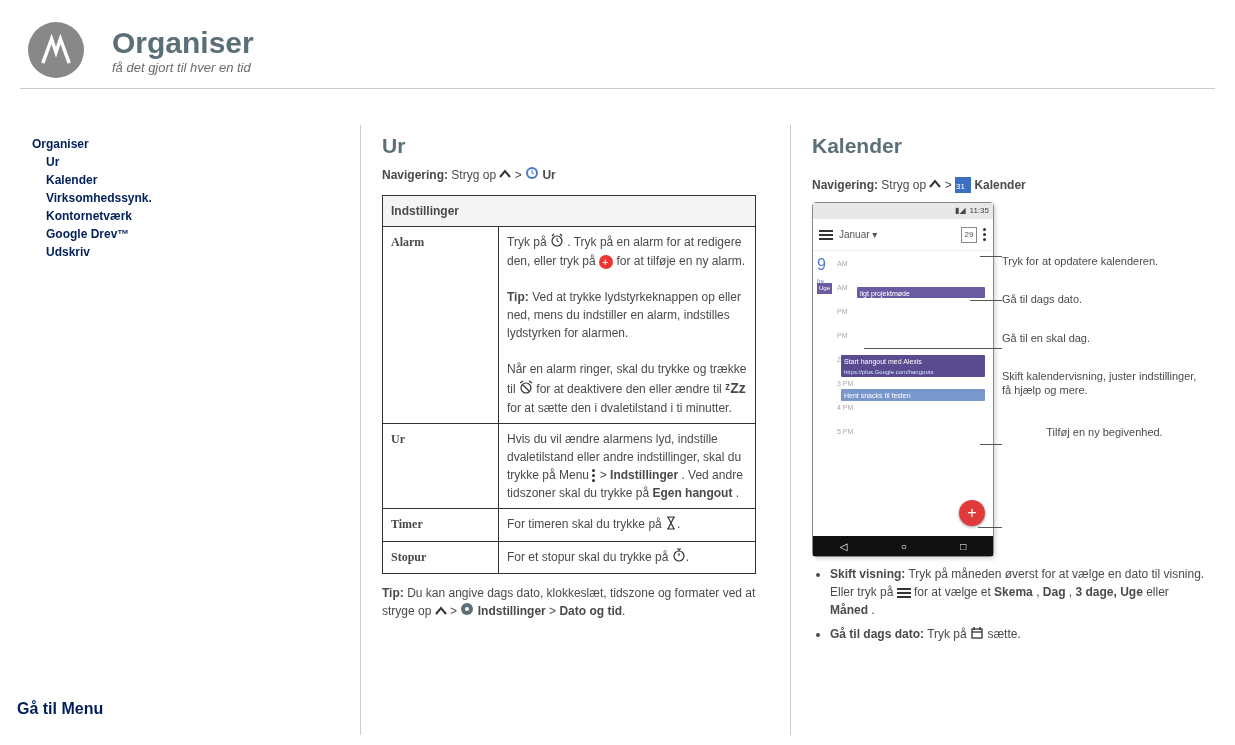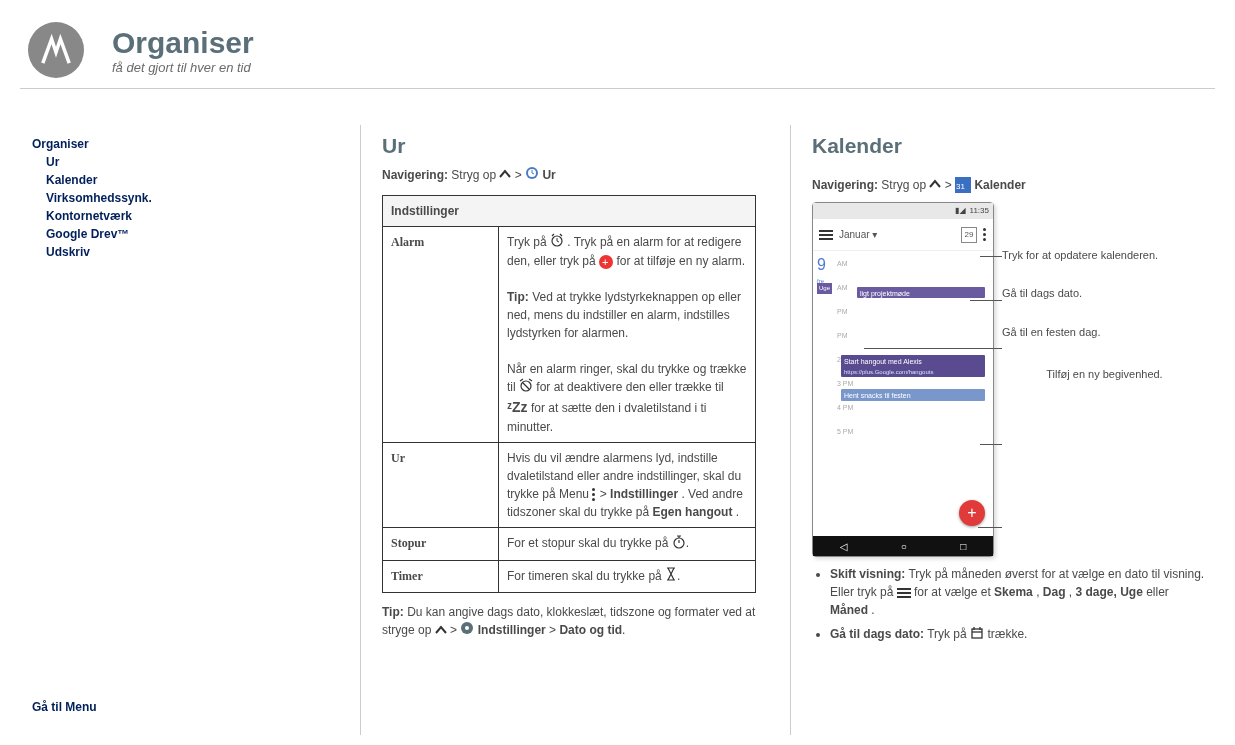--- a/index.html
+++ b/index.html
@@ -39,22 +39,22 @@
   .sidebar {
     position: absolute;
     top: 135px; left: 32px; width: 200px;
     font-size: 12px; font-weight: bold; color: #001f5b;
     line-height: 1.5;
   }
   .sidebar .top-level { }
   .sidebar .sub { margin-left: 14px; }
   .sidebar a { color: #001f5b; text-decoration: none; cursor: pointer; }
   .go-menu {
-    position: absolute; left: 32px; top: 700px;
-    color: #001f5b; font-weight: bold; font-size: 12px;
+    position: absolute; left: 17px; top: 700px;
+    color: #001f5b; font-weight: bold; font-size: 16px;
     cursor: pointer;
   }
   
   .vsep1 { position: absolute; left: 360px; top: 125px; height: 610px;
            border-left: 1px solid #ccc; }
   .vsep2 { position: absolute; left: 790px; top: 125px; height: 610px;
            border-left: 1px solid #ccc; }
   
   .col1 {
     position: absolute; left: 382px; top: 130px; width: 385px;
@@ -165,21 +165,21 @@
     position:absolute; bottom:0; left:0; right:0; height:20px;
     background:#111; display:flex; justify-content:space-around; align-items:center;
   }
   .phone .navbar span{color:#fff;font-size:10px;}
   .phone .weeklabel{
     position:absolute; left:4px; top:80px; background:#6a5aa0; color:#fff;
     font-size:6px; padding:1px 2px;
   }
 
   
-  .callouts { position:absolute; left:1002px; top:244px; width:205px; font-size:11px;}
+  .callouts { position:absolute; left:1002px; top:250px; width:205px; font-size:11px;}
   .callouts div{ margin-bottom:24px; line-height:1.3;}
   .callouts .c1{margin-top:4px;}
   .callouts .c5{margin-top:28px;text-align:center;}
   .lead-line { position:absolute; background:#555; height:1px;}
 </style>
 </head>
 <body>
 
 <div class="page">
 
@@ -248,54 +248,54 @@
           <br><br>
           <span class="bold">Tip:</span>
           <span> Ved at trykke lydstyrkeknappen op eller ned, mens du indstiller en alarm, indstilles lydstyrken for alarmen.</span>
           <br><br>
           <span>Når en alarm ringer, skal du trykke og trække til </span>
           <span class="ic ic-dismiss"><svg viewBox="0 0 14 14">
                   <circle cx="7" cy="8" r="5" fill="none" stroke="#333" stroke-width="1.2"></circle>
                   <path d="M1 3 L4 1 M13 3 L10 1" stroke="#333" stroke-width="1.2"></path>
                   <path d="M4 5 L10 11" stroke="#333" stroke-width="1.2"></path>
                 </svg></span>
-          <span> for at deaktivere den eller trække til </span>
+          <span> for at deaktivere den eller ændre til </span>
           <span class="ic-zzz">ᶻZᴢ</span>
           <span> for at sætte den i dvaletilstand i ti minutter.</span>
         </td>
       </tr>
       <tr>
         <td class="lab">Ur</td>
         <td>
           <span>Hvis du vil ændre alarmens lyd, indstille dvaletilstand eller andre indstillinger, skal du trykke på Menu </span>
           <span class="ic-menu"><span></span></span>
           <span> &gt; </span>
           <span class="bold">Indstillinger</span>
           <span>. Ved andre tidszoner skal du trykke på </span>
           <span class="bold">Egen hangout</span>
           <span>.</span>
         </td>
       </tr>
       <tr>
+        <td class="lab">Timer</td>
+        <td>
+          <span>For timeren skal du trykke på </span>
+          <span class="ic ic-hourglass"><svg viewBox="0 0 12 14">
+                  <path d="M2 1 H10 M2 13 H10 M3 1 L9 13 M9 1 L3 13" stroke="#333" stroke-width="1.2" fill="none"></path>
+                </svg></span>.
+        </td>
+      </tr>
+      <tr>
         <td class="lab">Stopur</td>
         <td>
           <span>For et stopur skal du trykke på </span>
           <span class="ic ic-stopwatch"><svg viewBox="0 0 14 14">
                   <circle cx="7" cy="8" r="5" fill="none" stroke="#333" stroke-width="1.2"></circle>
                   <path d="M7 8 L7 5" stroke="#333" stroke-width="1.2"></path>
                   <path d="M5 1 H9 M7 1 V3" stroke="#333" stroke-width="1.2"></path>
-                </svg></span>.
-        </td>
-      </tr>
-      <tr>
-        <td class="lab">Timer</td>
-        <td>
-          <span>For timeren skal du trykke på </span>
-          <span class="ic ic-hourglass"><svg viewBox="0 0 12 14">
-                  <path d="M2 1 H10 M2 13 H10 M3 1 L9 13 M9 1 L3 13" stroke="#333" stroke-width="1.2" fill="none"></path>
                 </svg></span>.
         </td>
       </tr>
     </tbody>
       </table>
 
     <div class="tip-block">
       <span class="bold">Tip:</span>
       <span> Du kan angive dags dato, klokkeslæt, tidszone og formater ved at stryge op </span>
       <span class="ic ic-up"><svg viewBox="0 0 12 10">
@@ -384,29 +384,30 @@
         <span>.</span>
       </li>
       <li>
         <span class="bold">Gå til dags dato:</span>
         <span> Tryk på </span>
         <span class="ic ic-today"><svg viewBox="0 0 14 14">
               <rect x="2" y="3" width="10" height="9" fill="none" stroke="#333" stroke-width="1.3"></rect>
               <path d="M2 6 H12" stroke="#333" stroke-width="1.3"></path>
               <path d="M4 1 V4 M10 1 V4" stroke="#333" stroke-width="1.3"></path>
             </svg></span>
-        <span> trække.</span>
+        <span> sætte.</span>
       </li>
     </ul>
   </div>
 
   <div class="callouts">
     <div class="c1">Tryk for at opdatere kalenderen.</div>
     <div class="c2">Gå til dags dato.</div>
-    <div class="c3">Gå til en festen dag.</div>
+    <div class="c3">Gå til en skal dag.</div>
+    <div class="c4">Skift kalendervisning, juster indstillinger, få hjælp og mere.</div>
     <div class="c5">Tilføj en ny begivenhed.</div>
   </div>
 
   <div class="lead-line" style="left:980px; top:256px; width:22px;"></div>
   <div class="lead-line" style="left:970px; top:300px; width:32px;"></div>
   <div class="lead-line" style="left:864px; top:348px; width:138px;"></div>
   <div class="lead-line" style="left:980px; top:444px; width:22px;"></div>
   <div class="lead-line" style="left:978px; top:527px; width:24px;"></div>
 
 </div>

